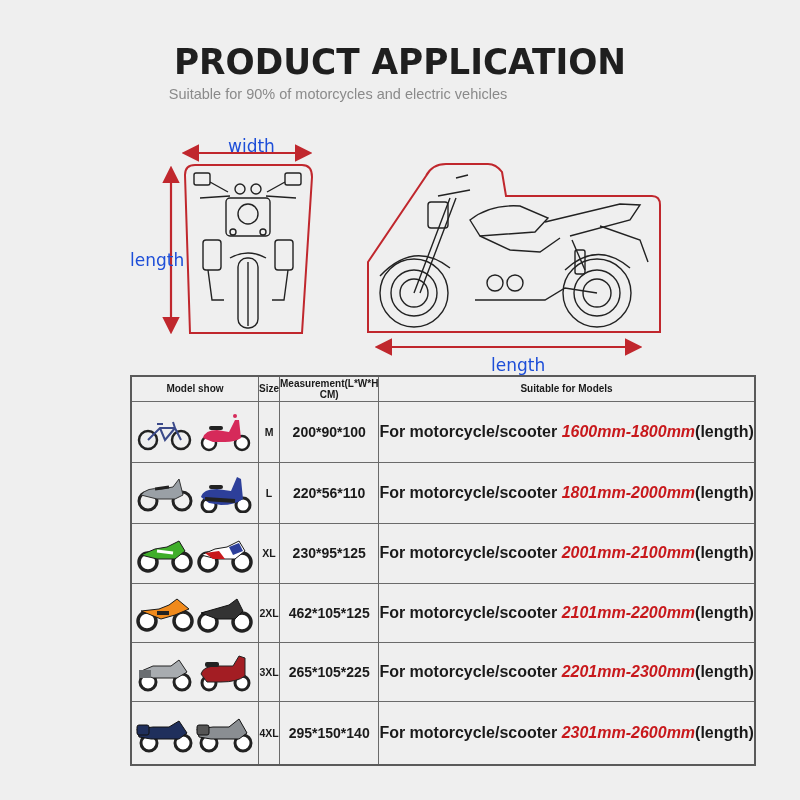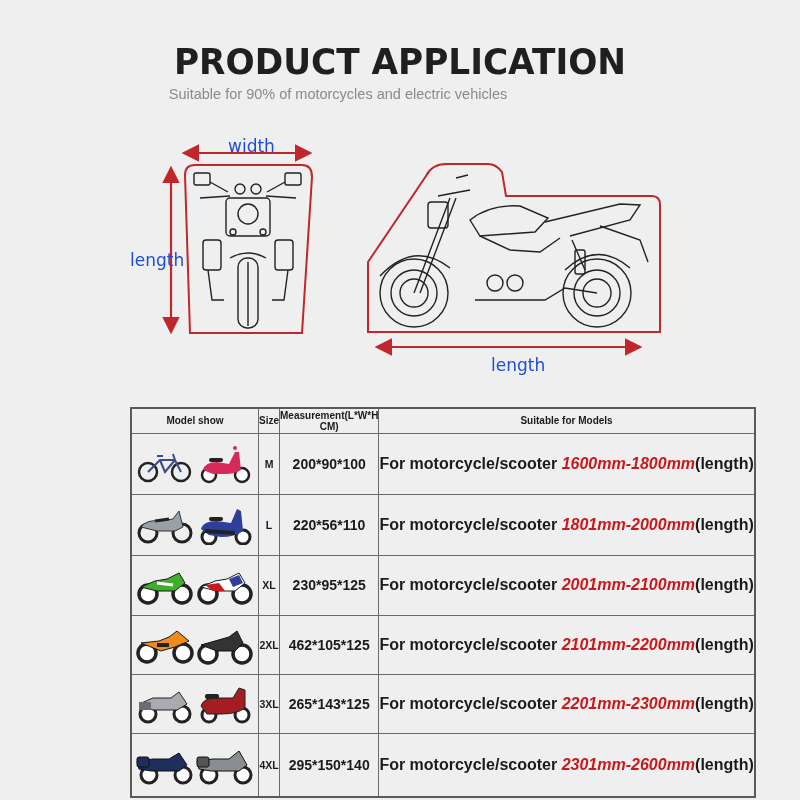--- a/index.html
+++ b/index.html
@@ -17,21 +17,20 @@
   }
 
   .dim-label { position: absolute; font-size: 17px; color: #1d4ed8; font-family: "DejaVu Sans", sans-serif; }
 
   svg.diagram { position: absolute; left: 0; top: 0; }
 
   table.spec {
     position: absolute; left: 130px; top: 375px; width: 478px;
     border-collapse: collapse; background: #efefef;
     border: 2px solid #5a5a5a;
-    margin-top: 32px;
   }
   table.spec th, table.spec td {
     border: 1.5px solid #6a6a6a; text-align: center; vertical-align: middle;
     font-weight: bold; font-size: 10px; color: #1a1a1a; padding: 0;
   }
   table.spec th { height: 25px; font-size: 10px; }
   table.spec td.suit { font-size: 16px; white-space: nowrap; }
   table.spec td.size { font-size: 10.5px; }
   table.spec td.meas { font-size: 14px; }
   .range { color: #c8191c; font-style: italic; }
@@ -231,21 +230,21 @@
           </svg>
           <svg class="bike" viewBox="0 0 60 40">
             <circle cx="14" cy="31" r="7" fill="#fff" stroke="#222" stroke-width="3"></circle>
             <circle cx="47" cy="31" r="7" fill="#fff" stroke="#222" stroke-width="3"></circle>
             <path d="M6,22 Q8,14 22,14 L38,14 L44,4 L50,6 L50,24 Q42,30 26,30 L12,30 Z" fill="#a31d23" stroke="#222" stroke-width="1"></path>
             <rect x="10" y="10" width="14" height="5" rx="2" fill="#222"></rect>
           </svg>
         </div>
       </td>
       <td class="size">3XL</td>
-      <td class="meas">265*143*125</td>
+      <td class="meas">265*105*225</td>
       <td class="suit"><span>For motorcycle/scooter </span><span class="range">2201mm-2300mm</span><span>(length)</span></td>
     </tr>
 
     <tr style="height:64px">
       <td>
         <div class="models">
           <svg class="bike" viewBox="0 0 60 40">
             <circle cx="14" cy="30" r="8" fill="#fff" stroke="#222" stroke-width="3"></circle>
             <circle cx="48" cy="30" r="8" fill="#fff" stroke="#222" stroke-width="3"></circle>
             <path d="M2,16 L18,14 L34,14 L44,8 L52,20 L44,26 L16,26 L4,24 Z" fill="#1f2f5c" stroke="#111" stroke-width="1"></path>

